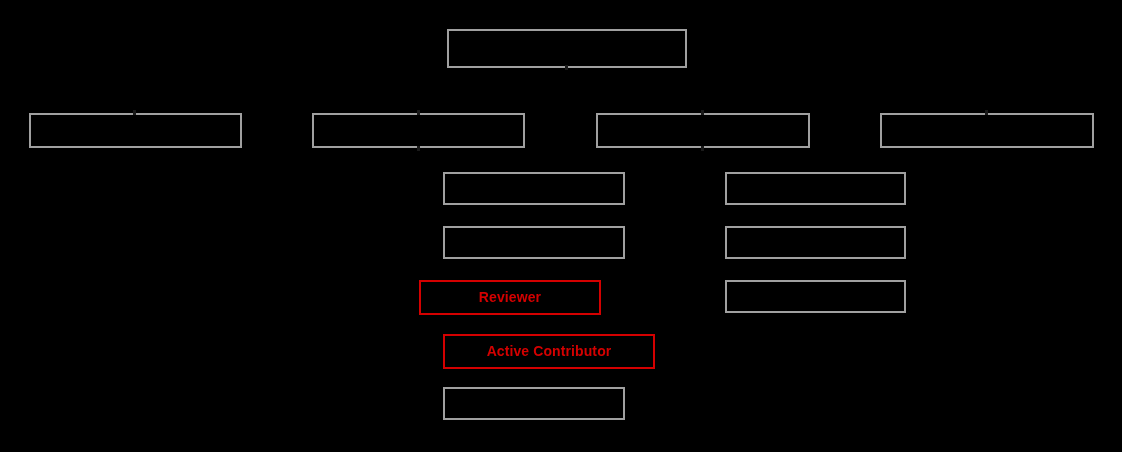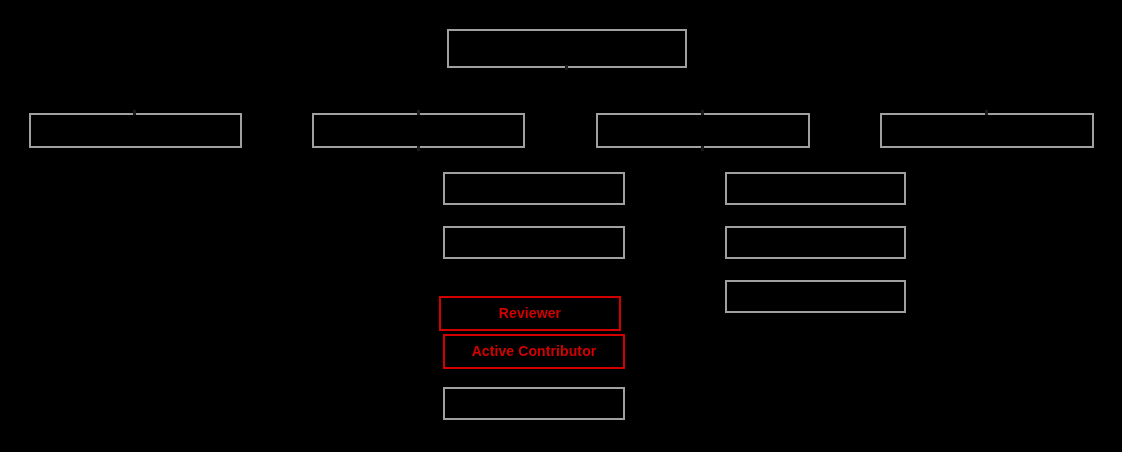--- a/index.html
+++ b/index.html
@@ -82,22 +82,22 @@
 
   <div class="node" id="n-root" style="left: 447px; top: 29px; width: 240px; height: 39px;"></div>
 
   <div class="node" id="n-l2-0" style="left: 29px; top: 113px; width: 213px; height: 35px;"></div>
   <div class="node" id="n-l2-1" style="left: 312px; top: 113px; width: 213px; height: 35px;"></div>
   <div class="node" id="n-l2-2" style="left: 596px; top: 113px; width: 214px; height: 35px;"></div>
   <div class="node" id="n-l2-3" style="left: 880px; top: 113px; width: 214px; height: 35px;"></div>
 
   <div class="node sub" id="n-a-0" style="left: 443px; top: 172px; width: 182px; height: 33px;"></div>
   <div class="node sub" id="n-a-1" style="left: 443px; top: 226px; width: 182px; height: 33px;"></div>
-  <div class="node sub red" id="n-a-2" style="left: 439px; top: 280px; width: 182px; height: 35px; margin-top: 16px;">Reviewer</div>
-  <div class="node sub red" id="n-a-3" style="left: 443px; top: 334px; width: 182px; height: 35px;">Active Contributor</div>
+  <div class="node sub red" id="n-a-2" style="left: 419px; top: 280px; width: 182px; height: 35px;">Reviewer</div>
+  <div class="node sub red" id="n-a-3" style="left: 443px; top: 334px; width: 212px; height: 35px;">Active Contributor</div>
   <div class="node sub" id="n-a-4" style="left: 443px; top: 387px; width: 182px; height: 33px;"></div>
 
   <div class="node sub" id="n-b-0" style="left: 725px; top: 172px; width: 181px; height: 33px;"></div>
   <div class="node sub" id="n-b-1" style="left: 725px; top: 226px; width: 181px; height: 33px;"></div>
   <div class="node sub" id="n-b-2" style="left: 725px; top: 280px; width: 181px; height: 33px;"></div>
 
   <div class="stub" style="left:565px; top:65px;  width:3px; height:5px;"></div>
   <div class="stub" style="left:133px; top:110px; width:3px; height:5px;"></div>
   <div class="stub" style="left:417px; top:110px; width:3px; height:5px;"></div>
   <div class="stub" style="left:701px; top:110px; width:3px; height:5px;"></div>

